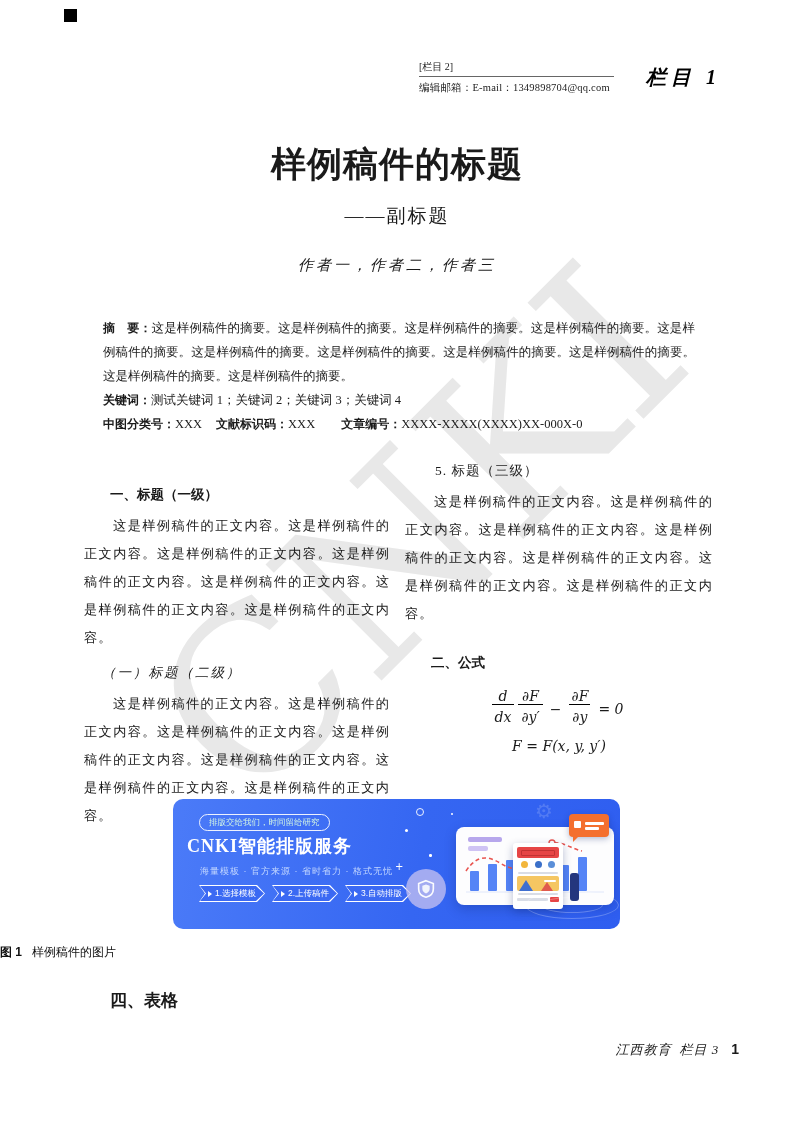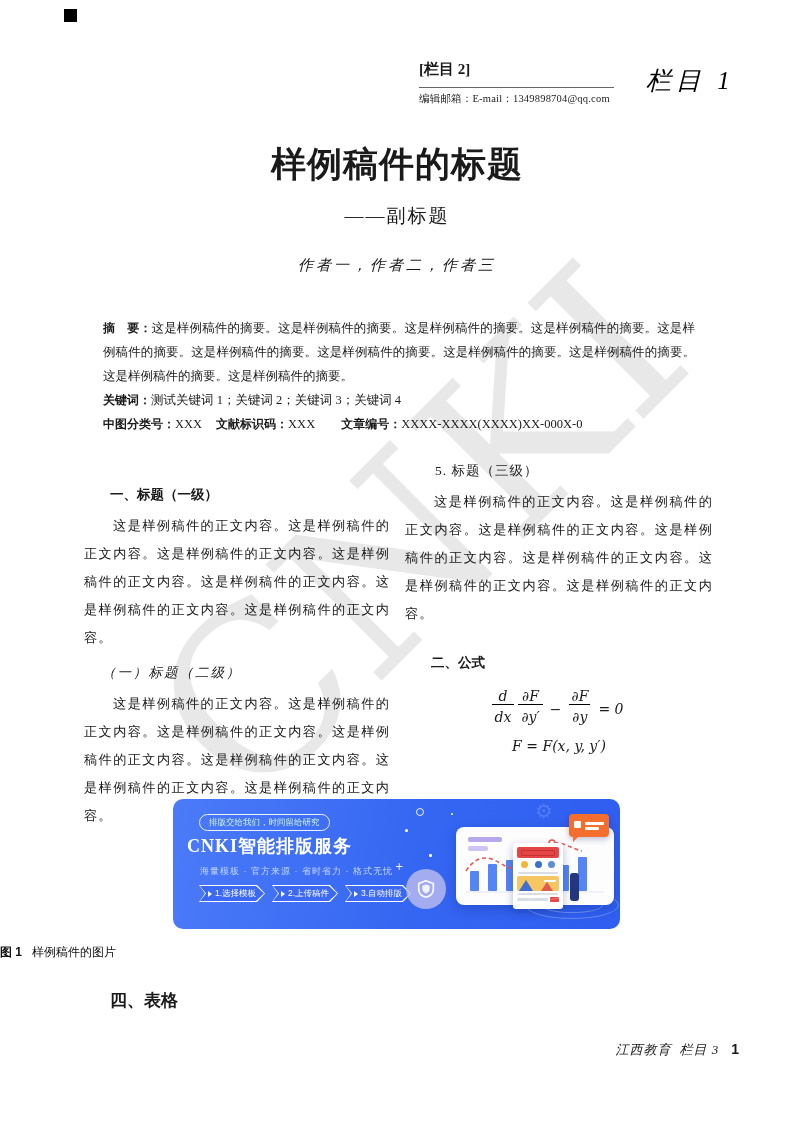--- a/index.html
+++ b/index.html
@@ -6,23 +6,23 @@
   .page{position:relative;width:794px;height:1123px;background:#fff;overflow:hidden;
         font-family:"Liberation Serif",serif;color:#1a1a1a;}
   
   .watermark{position:absolute;left:100px;top:420px;width:640px;text-align:center;
      font-family:"DejaVu Serif",serif;font-size:225px;line-height:1;color:#e8e8e8;
      transform:rotate(-45deg);z-index:0;letter-spacing:2px;user-select:none;}
   .layer{position:absolute;inset:0;z-index:1;}
   
   .fmt-marker{position:absolute;left:64px;top:9px;width:13px;height:13px;background:#000;}
   .hdr-left{position:absolute;left:419px;top:60px;width:195px;}
-  .hdr-col2{font-weight:bold;font-size:15px;padding-bottom:8px;border-bottom:1.5px solid #666;}
+  .hdr-col2{font-weight:normal;font-size:10px;padding-bottom:2px;border-bottom:1.5px solid #666;}
   .hdr-email{font-size:10.5px;margin-top:4px;color:#222;letter-spacing:.2px;}
-  .hdr-col1{position:absolute;left:646px;top:64px;font-size:25px;font-weight:normal;
+  .hdr-col1{position:absolute;left:646px;top:64px;font-size:20px;font-weight:bold;
      font-style:italic;letter-spacing:5px;color:#000;}
   
   .title{position:absolute;top:141px;left:0;width:100%;text-align:center;
      font-size:35px;font-weight:bold;letter-spacing:1px;}
   .subtitle{position:absolute;top:203px;left:0;width:100%;text-align:center;
      font-size:19px;letter-spacing:2px;}
   .authors{position:absolute;top:256px;left:0;width:100%;text-align:center;
      font-size:15px;font-style:italic;letter-spacing:3px;}
   
   .abstract{position:absolute;left:103px;top:316px;width:592px;font-size:12.5px;

